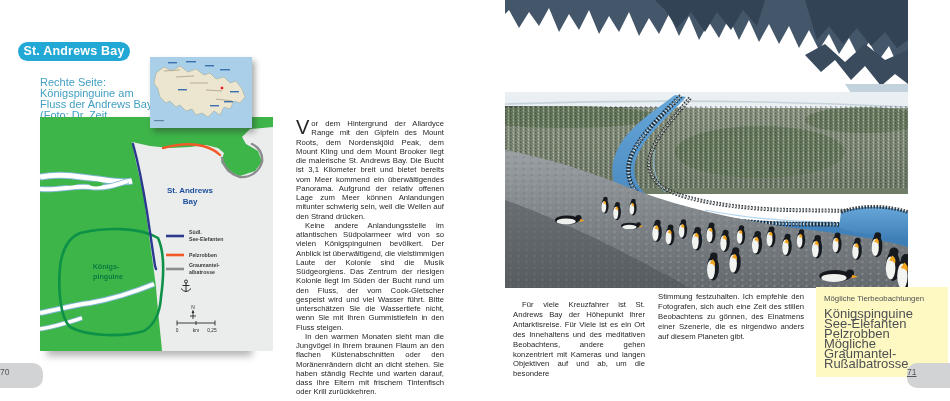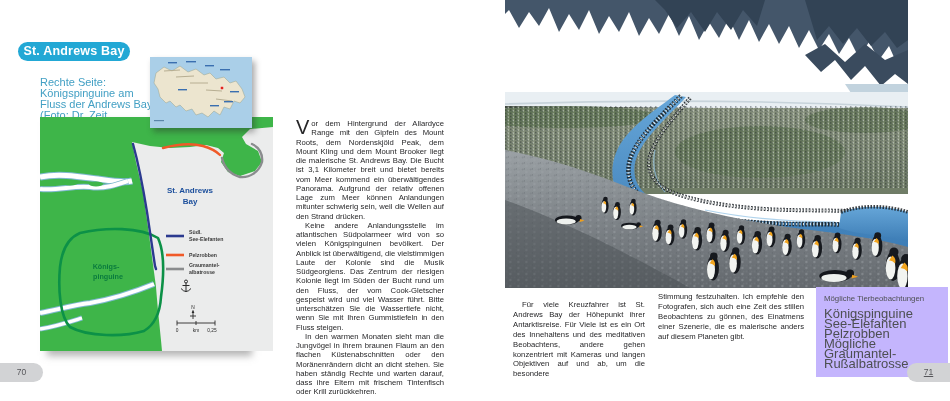--- a/index.html
+++ b/index.html
@@ -19,28 +19,28 @@
   .body-left p{margin:0;}
   .body-left p.ind{text-indent:9px;}
   .dropcap{float:left;font-size:20px;line-height:15.5px;padding:1px 2px 0 0;font-weight:400;}
   
   .photo{position:absolute;left:505px;top:0;width:403px;height:288px;}
   .body-right{position:absolute;top:292px;font-size:7.7px;line-height:9.9px;text-align:justify;color:#262628;}
   .col1{left:505px;width:148px;}
   .col1 p{margin:8px;text-indent:9px;}
   .col2{left:658px;width:146px;}
   .col2 p{margin:0;}
-  .wildlife-box{position:absolute;left:816px;top:287px;width:132px;background:#c4b5fd;
+  .wildlife-box{position:absolute;left:816px;top:287px;width:132px;background:#fef9c3;
                 padding:7px 8px 8px 8px;box-sizing:border-box;}
   .wildlife-box .hdr{font-size:7.8px;color:#4d4f52;margin-bottom:6px;}
   .wildlife-box ul{margin:0;padding:0;list-style:none;}
   .wildlife-box li{font-size:13px;line-height:10px;color:#4d4f52;}
   
-  .tab{position:absolute;top:363px;height:19px;width:43px;background:#d2d3d5;color:#56565a;
-       font-size:8.5px;line-height:19px;text-align:center;}
+  .tab{position:absolute;top:363px;height:25px;width:43px;background:#d2d3d5;color:#56565a;
+       font-size:8.5px;line-height:19px;text-align:left;}
   .tab-left{left:0;border-radius:0 10px 10px 0;}
   .tab-right{left:907px;border-radius:10px 0 0 10px;text-decoration:underline;}
   svg{display:block;}
   text{font-family:"Liberation Sans", sans-serif;}
 </style>
 </head>
 <body>
 
 <div class="spread">
 
@@ -253,21 +253,21 @@
         <use href="#kp" transform="translate(230,262) scale(1.9)"></use>
         <use href="#kp" transform="translate(208,268) scale(2.0)"></use>
       </g>
     </svg>
   </div>
 
   <div class="body-right col1">
     <p>Für viele Kreuzfahrer ist St. Andrews Bay der Höhepunkt ihrer Antarktisreise. Für Viele ist es ein Ort des Innehaltens und des meditativen Beobachtens, andere gehen konzentriert mit Kameras und langen Objektiven auf und ab, um die besondere</p>
   </div>
   <div class="body-right col2">
-    <p>Stimmung festzuhalten. Ich empfehle den Fotografen, sich auch eine Zeit des stillen Beobachtens zu gönnen, des Einatmens einer Szenerie, die es malerische anders auf diesem Planeten gibt.</p>
+    <p>Stimmung festzuhalten. Ich empfehle den Fotografen, sich auch eine Zeit des stillen Beobachtens zu gönnen, des Einatmens einer Szenerie, die es nirgendwo anders auf diesem Planeten gibt.</p>
   </div>
 
   <div class="wildlife-box">
     <div class="hdr">Mögliche Tierbeobachtungen</div>
     <ul>
       <li>Königspinguine</li>
       <li>See-Elefanten</li>
       <li>Pelzrobben</li>
       <li>Mögliche</li>
       <li>Graumantel-Rußalbatrosse</li>

